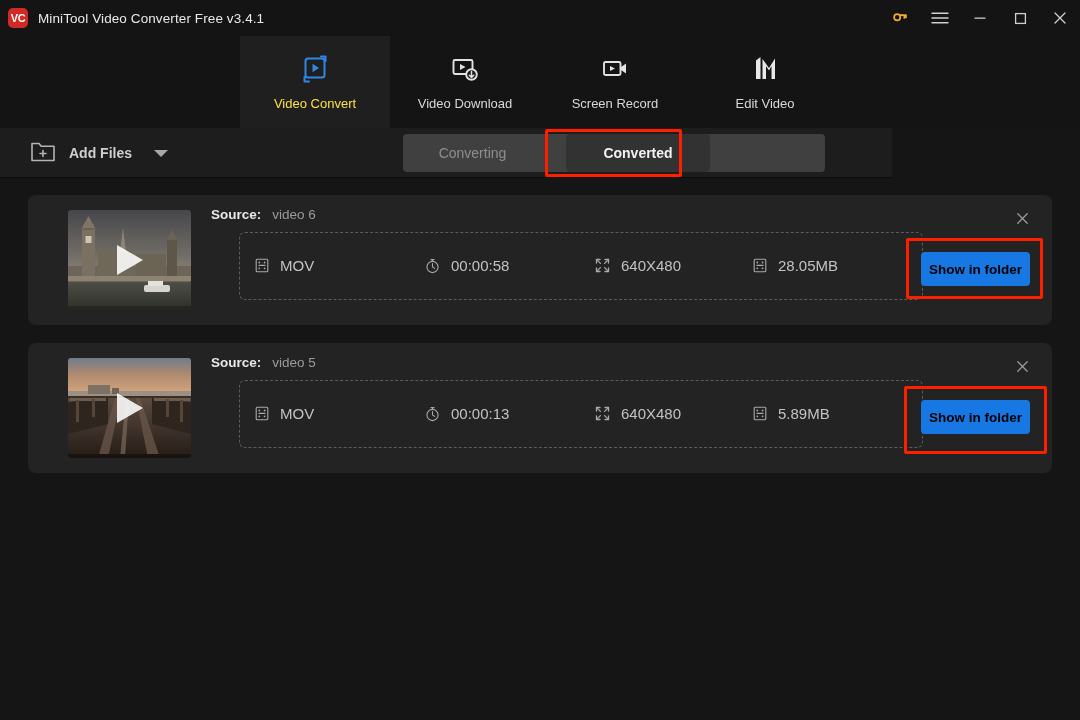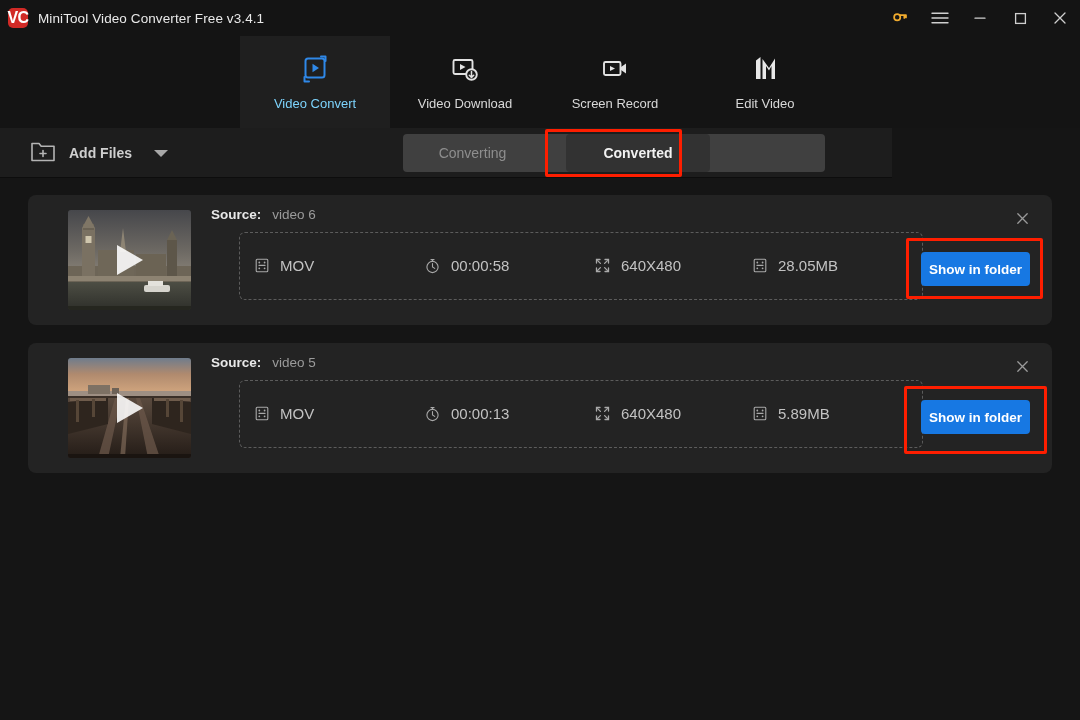--- a/index.html
+++ b/index.html
@@ -19,21 +19,21 @@
   .titlebar {
     position: absolute; top: 0; left: 0;
     width: 1080px; height: 36px;
     background: #141414;
     display: flex; align-items: center;
   }
   .logo {
     width: 20px; height: 20px; margin-left: 8px;
     background: #d12a26; border-radius: 5px;
     display: flex; align-items: center; justify-content: center;
-    font-size: 16px; font-weight: bold; color: #fff;
+    font-size: 11px; font-weight: bold; color: #fff;
     letter-spacing: -0.5px;
     font-family: "Liberation Sans", sans-serif;
   }
   .app-title {
     margin-left: 10px; color: #e9e9e9;
     font-size: 13.5px; letter-spacing: 0.1px;
   }
   .win-controls {
     position: absolute; right: 0; top: 0; height: 36px;
     display: flex; align-items: center;
@@ -58,21 +58,21 @@
     display: flex; flex-direction: column;
     align-items: center; justify-content: flex-start;
     padding-top: 14px;
     color: #d8d8d8; font-size: 13px;
   }
   .navtab .nicon {
     height: 38px; display: flex; align-items: center; justify-content: center;
   }
   .navtab .nlabel { margin-top: 8px; }
   .navtab.active { background: #1f1f1f; }
-  .navtab.active .nlabel { color: #7dd3fc; }
+  .navtab.active .nlabel { color: #fde047; }
   #nav-spacer-left { width: 240px; }
 
   
   .toolbar {
     position: absolute; top: 128px; left: 0;
     width: 892px; height: 50px;
     background: #1d1d1d;
     border-bottom: 1px solid #0d0d0d;
   }
   .addfiles {
@@ -168,21 +168,21 @@
   #m-size { left: 513px; }
   #m2-format { left: 15px; }
   #m2-duration { left: 185px; }
   #m2-resolution { left: 355px; }
   #m2-size { left: 513px; }
 
   .show-btn {
     position: absolute;
     width: 109px; height: 34px;
     background: #1778e3; border-radius: 4px;
-    color: #ffffff; font-size: 13.5px; font-weight: bold;
+    color: #000000; font-size: 13.5px; font-weight: bold;
     display: flex; align-items: center; justify-content: center;
   }
   #btn-1 { left: 921px; top: 252px; }
   #btn-2 { left: 921px; top: 400px; }
 
   .card-close {
     position: absolute; right: 19px; top: 12px;
     width: 22px; height: 22px;
     display: flex; align-items: center; justify-content: center;
     color: #9a9a9a;

